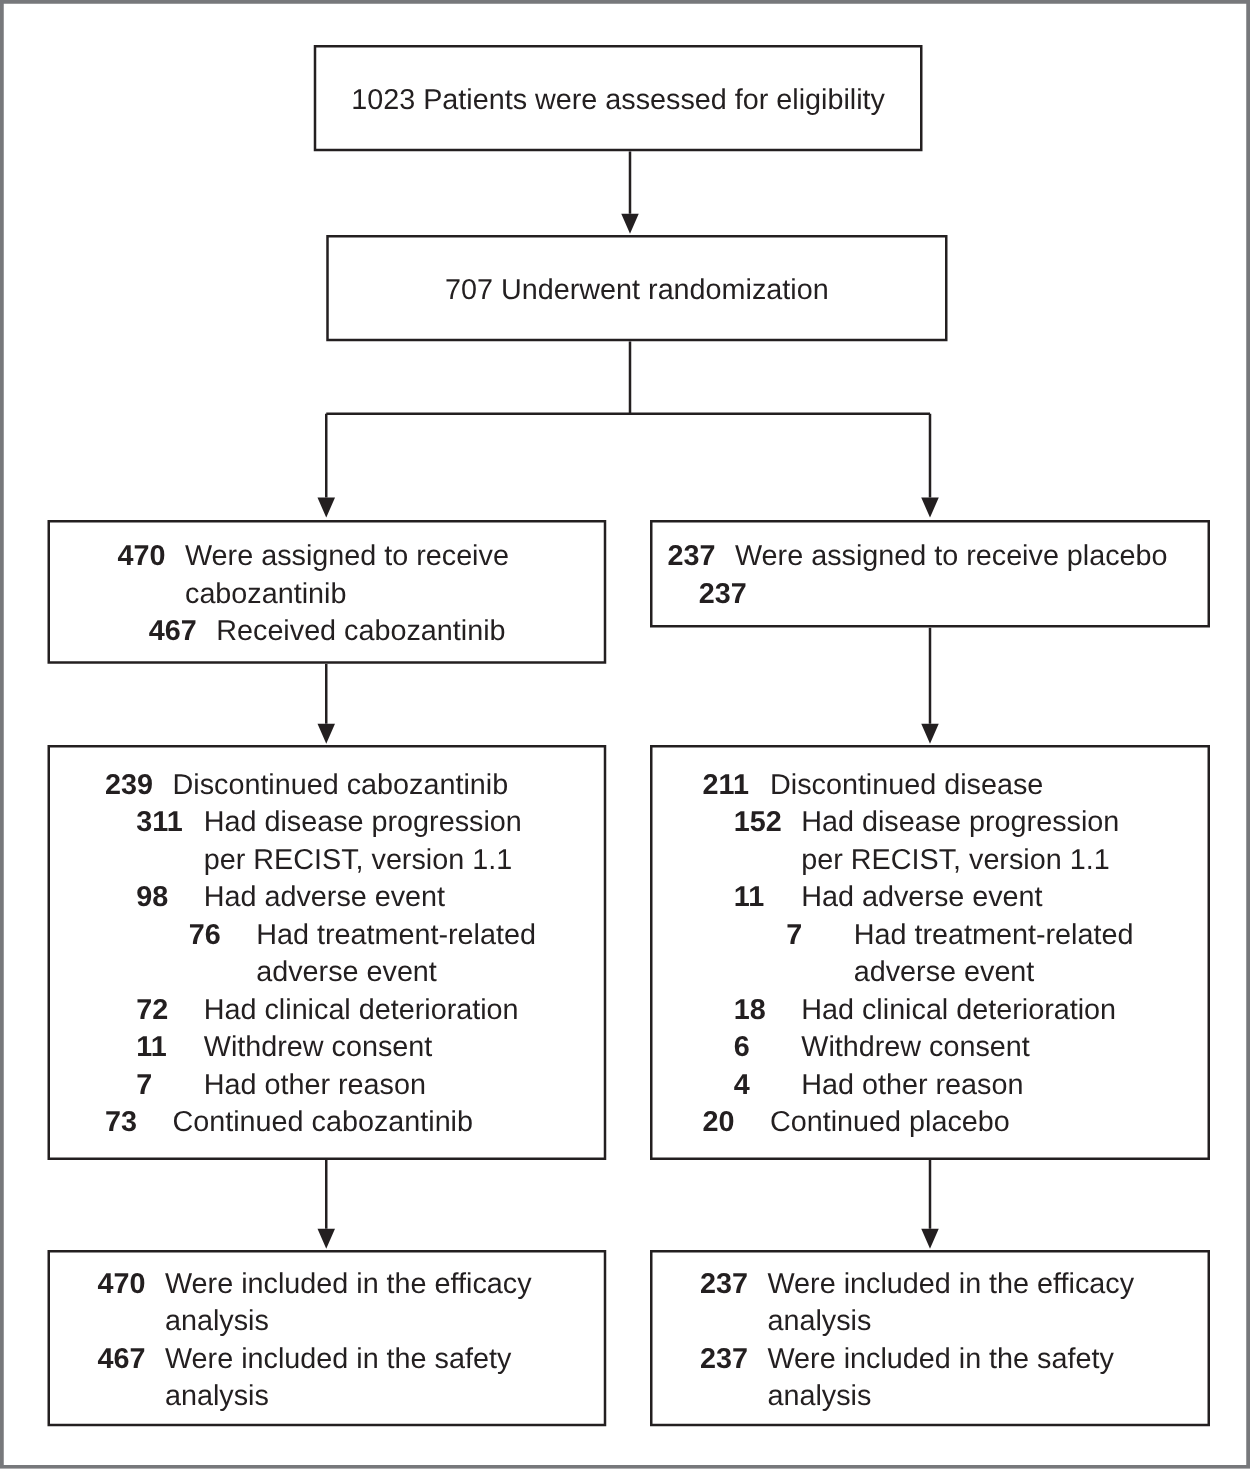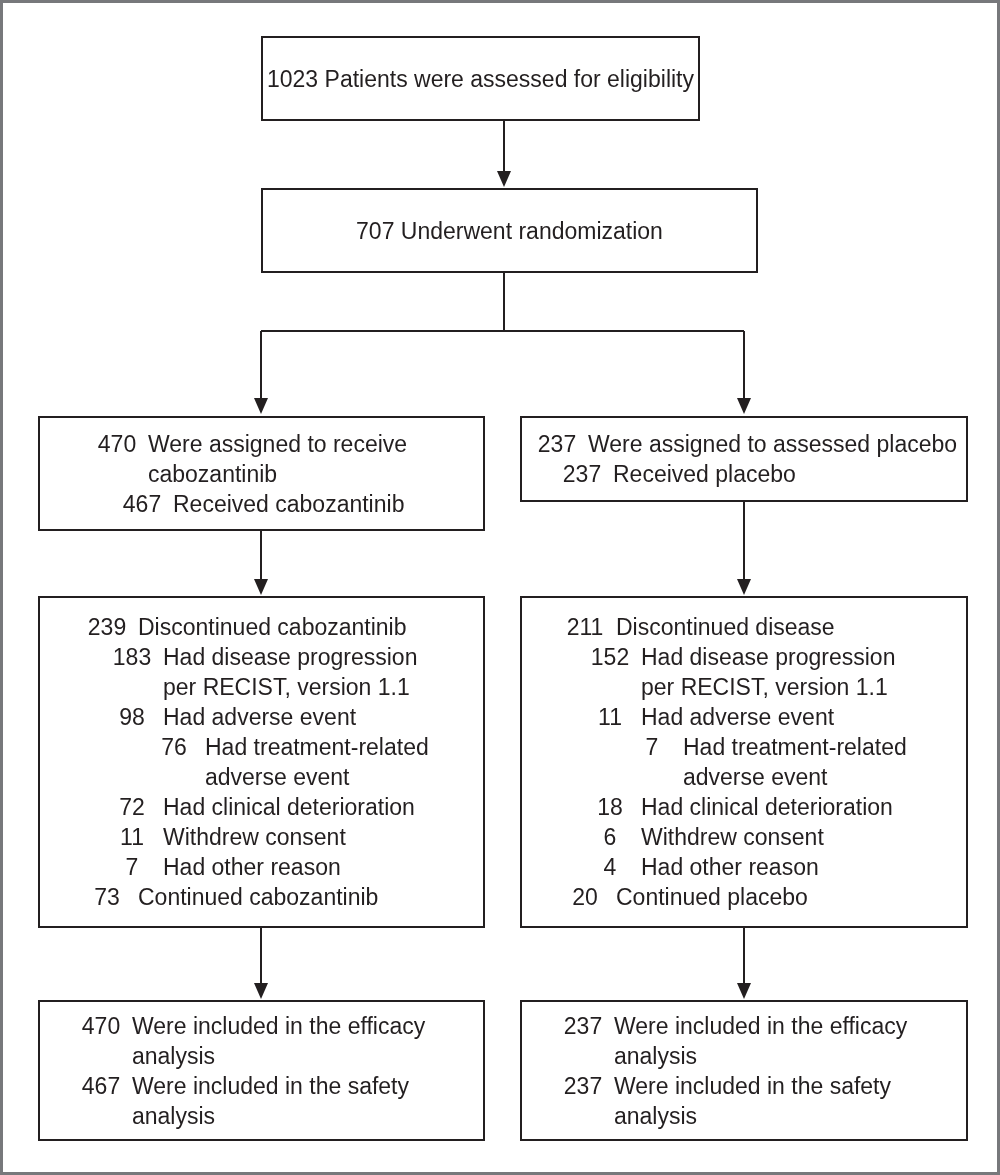--- a/index.html
+++ b/index.html
@@ -19,26 +19,26 @@
     position:absolute;
     border:2px solid #231f20;
     background:#ffffff;
     box-sizing:border-box;
     display:flex;
     flex-direction:column;
     justify-content:center;
   }
   .box.center{align-items:center;text-align:center;}
   .line{display:flex;align-items:flex-start;}
-  .num{flex:none;width:46px;text-align:center;margin-right:8px;white-space:nowrap;}
+  .num{flex:none;width:46px;text-align:left;margin-right:8px;white-space:nowrap;font-weight:bold;}
   .label{flex:1 1 auto;white-space:pre-line;}
   .lv1{margin-left:25px;}
   .lv2{margin-left:67px;}
   
-  .b-eligibility{left:258px;top:33px;width:439px;height:85px;}
+  .b-eligibility{left:248px;top:33px;width:487px;height:85px;}
   .b-randomization{left:258px;top:185px;width:497px;height:85px;}
   .b-assign-cabo{left:35px;top:413px;width:447px;height:115px;padding:6px 8px 6px 54px;}
   .b-assign-plac{left:517px;top:413px;width:448px;height:86px;padding:6px 8px 6px 12px;}
   .b-disc-cabo{left:35px;top:593px;width:447px;height:332px;padding:8px 8px 8px 44px;}
   .b-disc-plac{left:517px;top:593px;width:448px;height:332px;padding:8px 8px 8px 40px;}
   .b-ana-cabo{left:35px;top:997px;width:447px;height:141px;padding:6px 8px 6px 38px;}
   .b-ana-plac{left:517px;top:997px;width:448px;height:141px;padding:6px 8px 6px 38px;}
   .connectors{position:absolute;left:0;top:0;width:1000px;height:1175px;pointer-events:none;}
 </style>
 </head>
@@ -82,35 +82,34 @@
     </div>
     <div class="line lv1">
       <span class="num">467</span>
       <span class="label">Received cabozantinib</span>
     </div>
   </div>
 
   <div class="box b-assign-plac">
     <div class="line">
       <span class="num">237</span>
-      <span class="label">Were assigned to assessed placebo</span>
-    </div>
-    <div class="line lv1">
-      <span class="num">237</span>
-      <span class="label">Received placebo</span>
+      <span class="label">Were assigned to receive placebo</span>
+    </div>
+    <div class="line lv1">
+      <span class="num">237</span>
     </div>
   </div>
 
   <div class="box b-disc-cabo">
     <div class="line">
       <span class="num">239</span>
       <span class="label">Discontinued cabozantinib</span>
     </div>
     <div class="line lv1">
-      <span class="num">183</span>
+      <span class="num">311</span>
       <span class="label">Had disease progression
 per RECIST, version 1.1</span>
     </div>
     <div class="line lv1">
       <span class="num">98</span>
       <span class="label">Had adverse event</span>
     </div>
     <div class="line lv2">
       <span class="num">76</span>
       <span class="label">Had treatment-related

